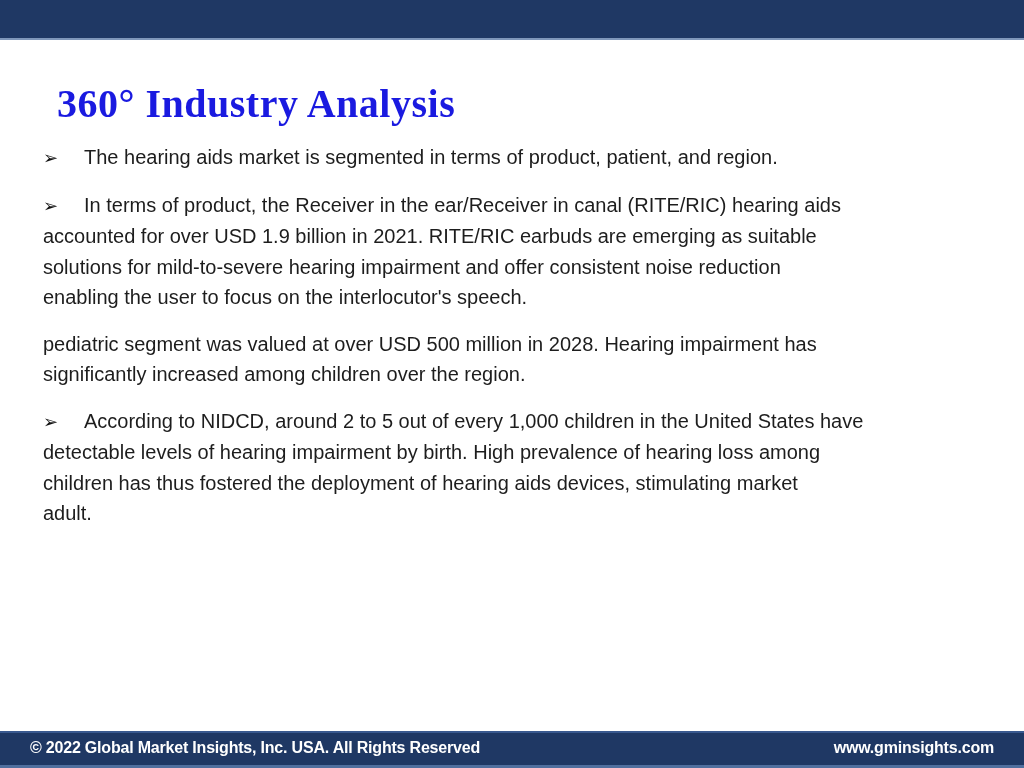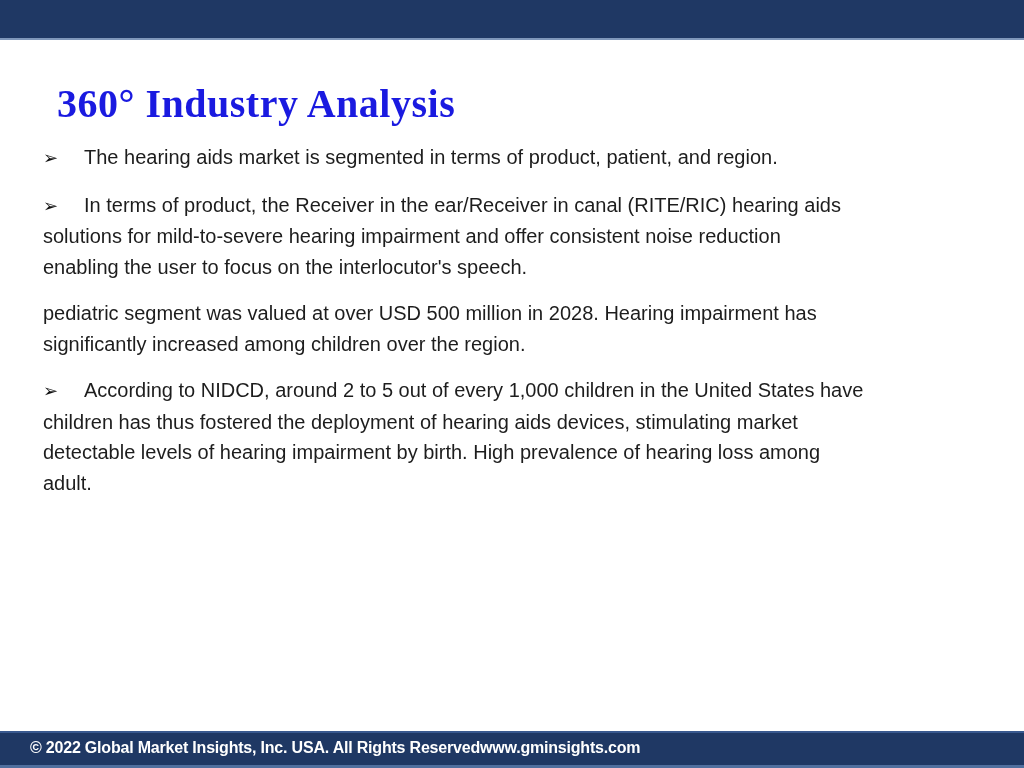--- a/index.html
+++ b/index.html
@@ -63,20 +63,21 @@
     left: 0;
     bottom: 0;
     width: 100%;
     height: 25px;
     background: #1f3864;
     border-top: 2px solid #39598f;
     border-bottom: 3px solid #506f9e;
     box-sizing: content-box;
     display: flex;
     align-items: center;
+    justify-content: space-between;
     padding: 16px 30px;
     box-sizing: border-box;
     height: 30px;
   }
   .footer-text {
     color: #ffffff;
     font-weight: bold;
     font-size: 16px;
     letter-spacing: -0.2px;
     line-height: 1;
@@ -91,31 +92,32 @@
   <div class="topbar" style="background: rgb(31, 56, 100);"></div>
 
   <h1 class="slide-title" style="color: rgb(26, 26, 224);">360° Industry Analysis</h1>
 
   <div class="content">
       <div class="para">
         <div class="line"><span class="bullet">➢</span><span>The hearing aids market is segmented in terms of product, patient, and region.</span></div>
       </div>
       <div class="para">
         <div class="line"><span class="bullet">➢</span><span>In terms of product, the Receiver in the ear/Receiver in canal (RITE/RIC) hearing aids</span></div>
+        <div class="line"><span>accounted for over USD 1.9 billion in 2021. RITE/RIC earbuds are emerging as suitable</span></div>
         <div class="line"><span>solutions for mild-to-severe hearing impairment and offer consistent noise reduction</span></div>
         <div class="line"><span>enabling the user to focus on the interlocutor's speech.</span></div>
       </div>
       <div class="para">
         <div class="line"><span>pediatric segment was valued at over USD 500 million in 2028. Hearing impairment has</span></div>
         <div class="line"><span>significantly increased among children over the region.</span></div>
       </div>
       <div class="para">
         <div class="line"><span class="bullet">➢</span><span>According to NIDCD, around 2 to 5 out of every 1,000 children in the United States have</span></div>
+        <div class="line"><span>detectable levels of hearing impairment by birth. High prevalence of hearing loss among</span></div>
         <div class="line"><span>children has thus fostered the deployment of hearing aids devices, stimulating market</span></div>
-        <div class="line"><span>detectable levels of hearing impairment by birth. High prevalence of hearing loss among</span></div>
         <div class="line"><span>adult.</span></div>
       </div>
     </div>
 
   <div class="footerbar" style="background: rgb(31, 56, 100);">
     <span class="footer-text">© 2022 Global Market Insights, Inc. USA. All Rights Reserved</span>
     <span class="footer-text">www.gminsights.com</span>
   </div>
 
 </div>

